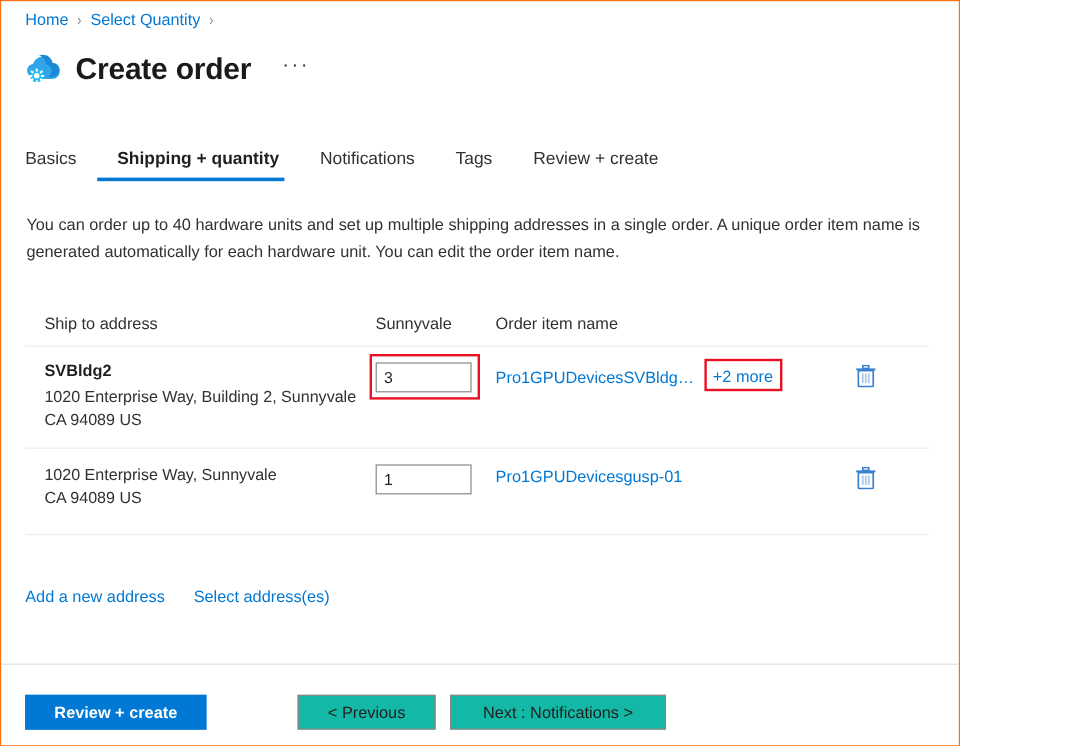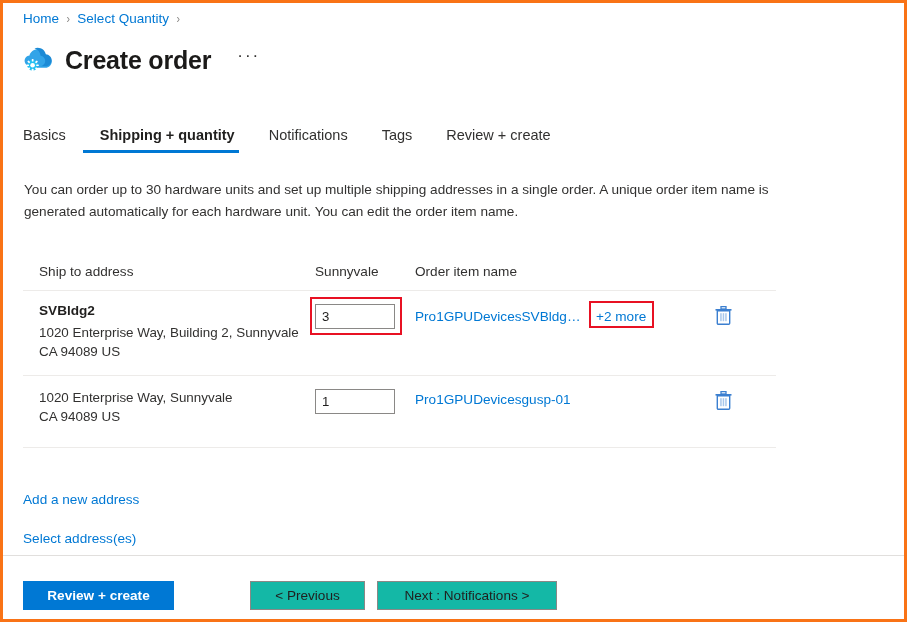--- a/index.html
+++ b/index.html
@@ -5,24 +5,24 @@
 <style>
   * { box-sizing: border-box; }
   html, body {
     margin: 0;
     padding: 0;
     background: #ffffff;
     font-family: "Liberation Sans", sans-serif;
   }
   #page {
     position: relative;
-    width: 907px;
+    width: 800px;
     height: 622px;
     background: #ffffff;
-    border: 3px solid #f97316;
+    border: 1px solid #f97316;
     overflow: hidden;
   }
 
   
   .breadcrumb {
     position: absolute;
     left: 20px;
     top: 8px;
     font-size: 13.5px;
     color: #333333;
@@ -241,21 +241,20 @@
     padding: 0;
   }
 
   
   .addr-actions {
     position: absolute;
     left: 20px;
     top: 489px;
     display: flex;
     gap: 24px;
-    flex-direction: column;
   }
   .addr-action-link {
     font-size: 13.6px;
     color: #0078d4;
     cursor: pointer;
     white-space: nowrap;
   }
 
   
   .footer-sep {
@@ -343,21 +342,21 @@
       <span>Notifications</span>
     </div>
     <div class="tab">
       <span>Tags</span>
     </div>
     <div class="tab">
       <span>Review + create</span>
     </div>
   </div>
 
-  <div class="description">You can order up to 30 hardware units and set up multiple shipping addresses in a single order. A unique order item name is generated automatically for each hardware unit. You can edit the order item name.</div>
+  <div class="description">You can order up to 40 hardware units and set up multiple shipping addresses in a single order. A unique order item name is generated automatically for each hardware unit. You can edit the order item name.</div>
 
   <div class="table">
 
     <div class="thead">
       <div class="th col-address">Ship to address</div>
       <div class="th col-qty">Sunnyvale</div>
       <div class="th col-item">Order item name</div>
       <div class="th col-action"></div>
     </div>
 

